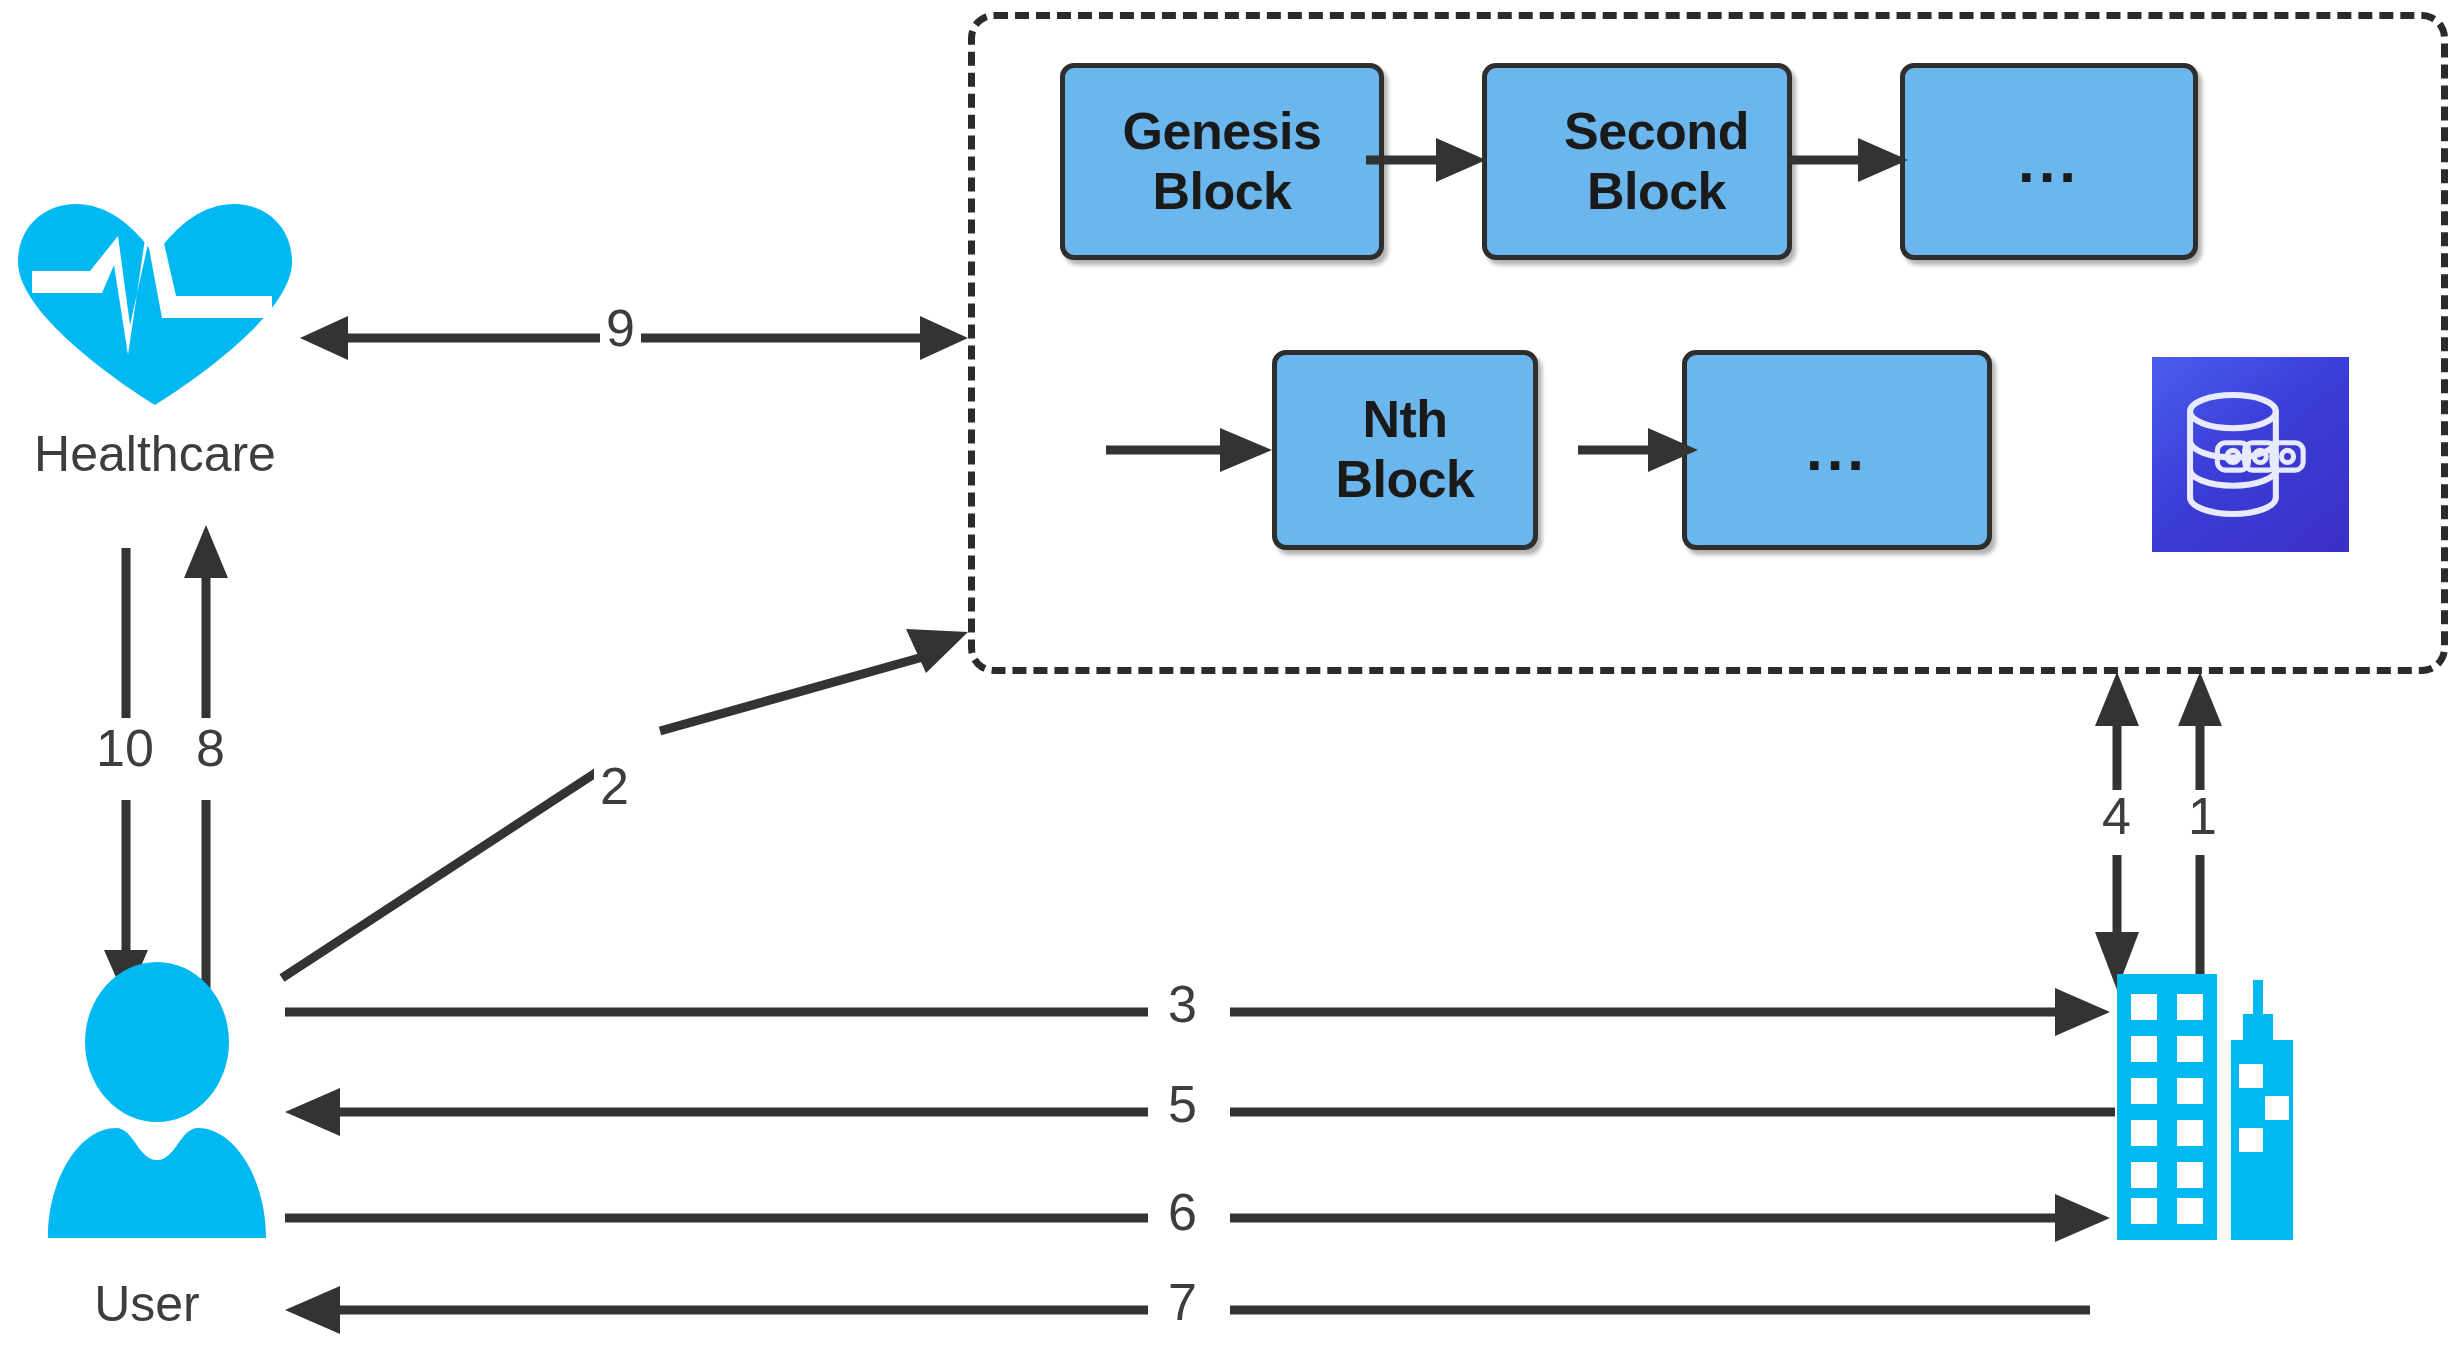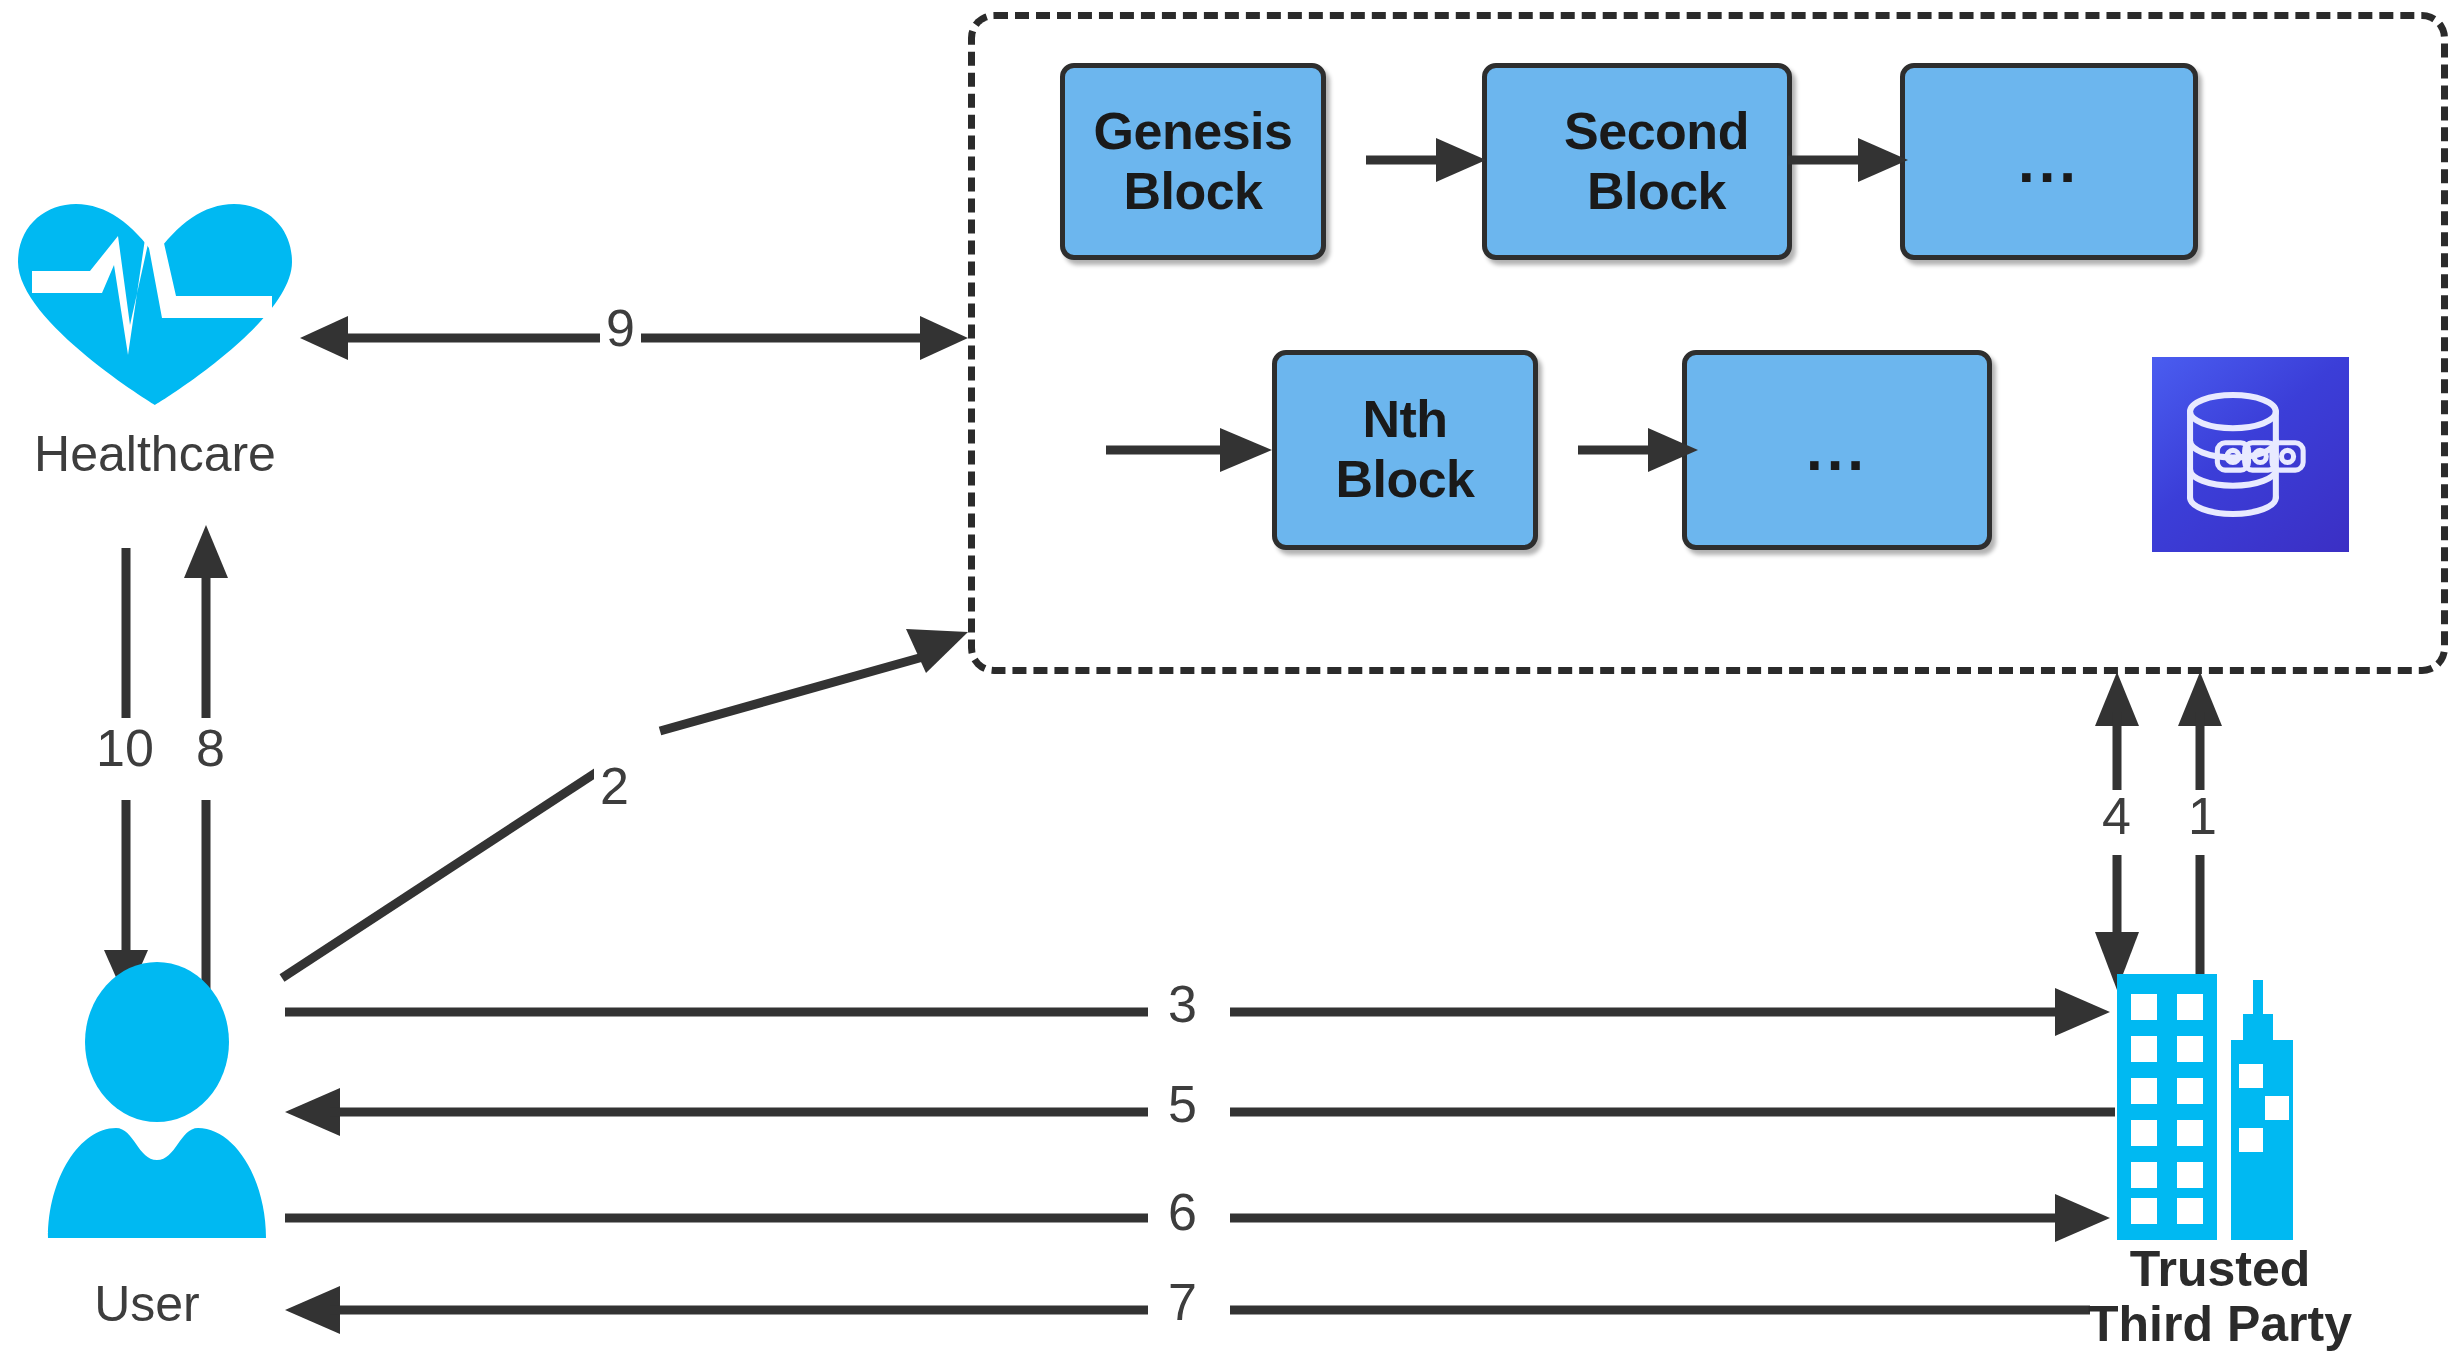--- a/index.html
+++ b/index.html
@@ -188,21 +188,21 @@
       blockchain (single head, upward) --&gt;
     <g>
       <path d="M2200,672 L2178,726 L2222,726 Z" fill="#333333"></path>
       <line x1="2200" y1="712" x2="2200" y2="790" stroke="#333333" stroke-width="9"></line>
       <line x1="2200" y1="855" x2="2200" y2="1005" stroke="#333333" stroke-width="9"></line>
     </g>
   </svg>
 
   <div class="blockchain-zone"></div>
 
-  <div class="block-box" style="left:1060px; top:63px; width:266px; height:197px;">
+  <div class="block-box" style="left:1060px; top:63px; width:324px; height:197px;">
     <span class="blabel">Genesis
 Block</span>
   </div>
 
   <div class="block-box" style="left:1482px; top:63px; width:310px; height:197px;padding-left:39px;">
     <span class="blabel">Second
 Block</span>
   </div>
 
   <div class="block-box ellipsis" style="left:1900px; top:63px; width:298px; height:197px;">
@@ -294,22 +294,20 @@
 
       <path fill="#00B9F2" d="M118,272 L118,72 L130,72 L130,46 L140,46 L140,12 L150,12 L150,46 L160,46 L160,72 L172,72 L172,272 Z"></path>
       <rect x="118" y="72" width="62" height="200" fill="#00B9F2"></rect>
       <g fill="#ffffff">
         <rect x="126" y="96" width="24" height="24"></rect>
         <rect x="152" y="128" width="24" height="24"></rect>
         <rect x="126" y="160" width="24" height="24"></rect>
       </g>
     </svg>
   </div>
-  <div class="entity-label bold" style="left:1995px; top:1242px; width:450px;">Trusted
-Third Party</div>
 
   <div class="flow-num" style="left:600px; top:302px;">9</div>
   <div class="flow-num" style="left:90px;  top:722px;text-align:right;">10</div>
   <div class="flow-num" style="left:190px; top:722px;">8</div>
   <div class="flow-num" style="left:594px; top:760px;">2</div>
   <div class="flow-num" style="left:1162px; top:978px;">3</div>
   <div class="flow-num" style="left:1162px; top:1078px;">5</div>
   <div class="flow-num" style="left:1162px; top:1186px;">6</div>
   <div class="flow-num" style="left:1162px; top:1276px;">7</div>
   <div class="flow-num" style="left:2096px; top:790px;">4</div>

